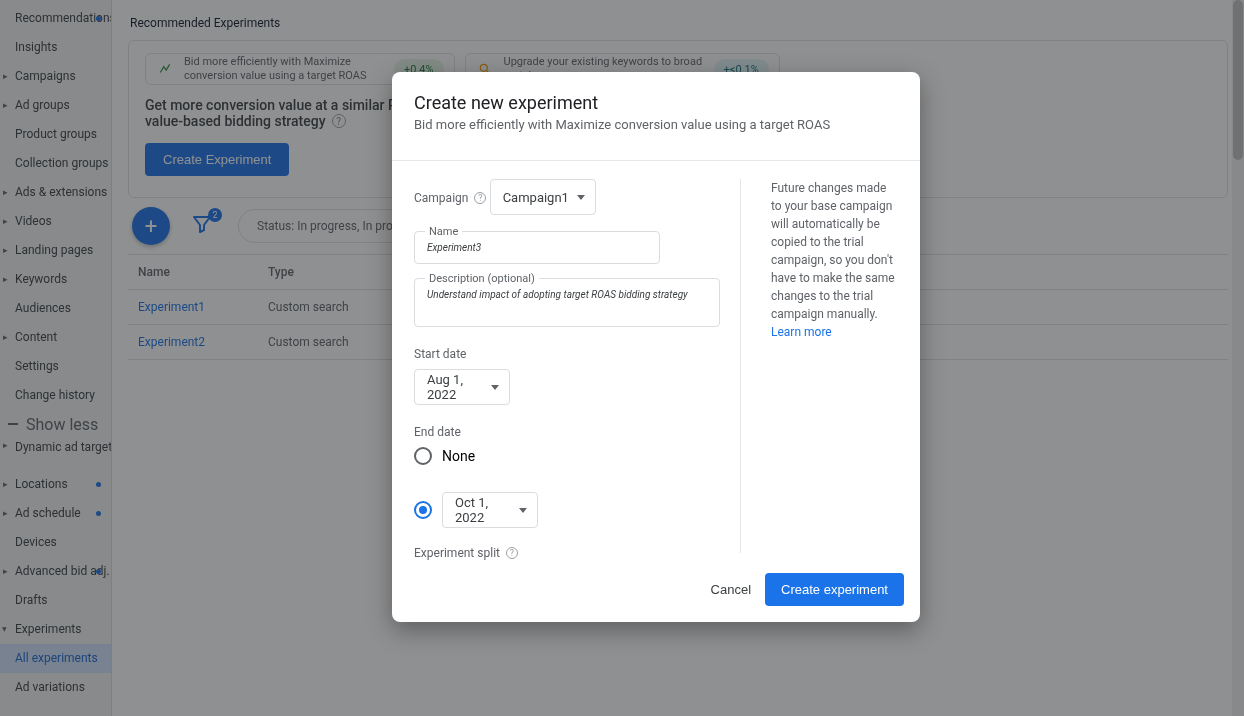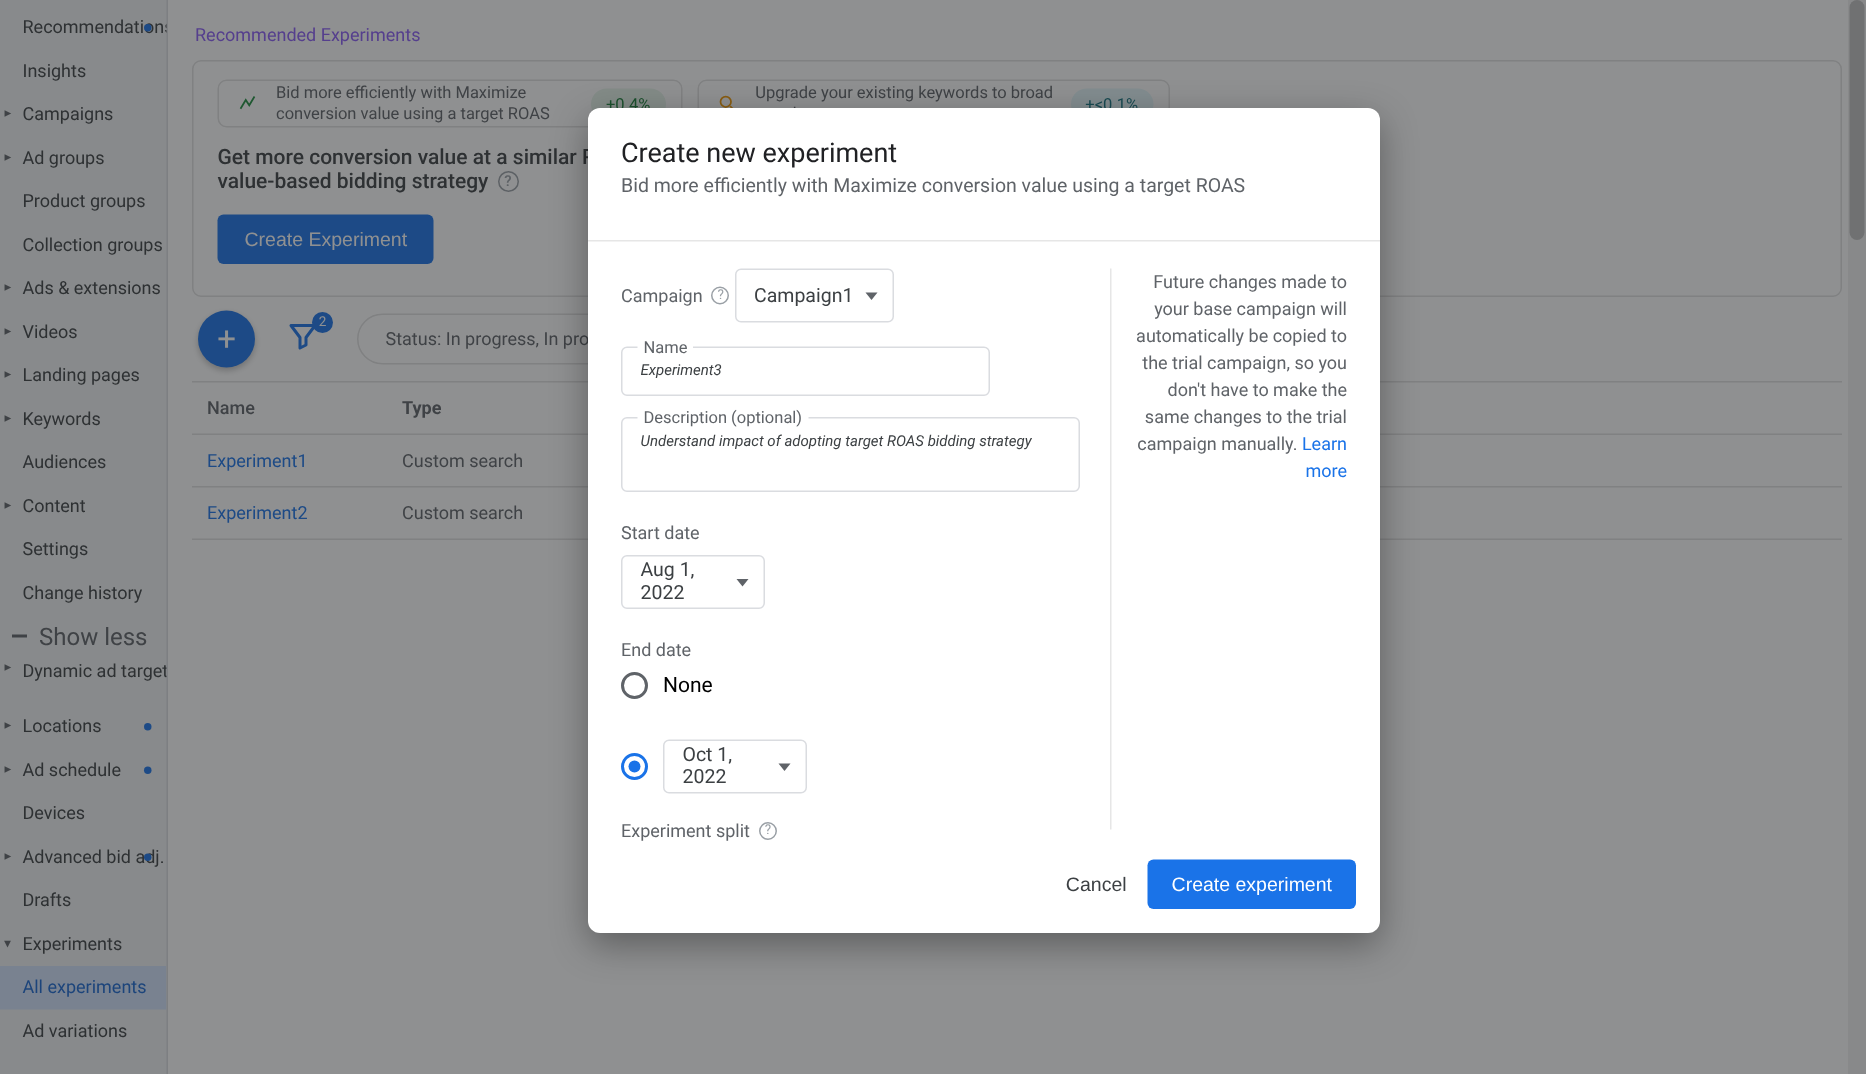--- a/index.html
+++ b/index.html
@@ -78,21 +78,21 @@
   .main {
     position: absolute;
     left: 112px; top: 0;
     width: 1132px; height: 716px;
     background: #fff;
     padding: 16px 16px 0 16px;
   }
 
   .section-title {
     font-size: 12px;
-    color: #8b5cf6;
+    color: #0f172a;
     margin: 0 0 10px 2px;
   }
 
   .reco-panel {
     border: 1px solid #e0e0e0;
     border-radius: 6px;
     padding: 12px 16px 16px 16px;
     position: relative;
     height: 158px;
   }
@@ -259,25 +259,24 @@
     flex: 1;
     display: flex;
     padding: 18px 22px 8px 22px;
     gap: 20px;
     overflow: hidden;
   }
   .form-col { flex: 0 0 306px; }
   .info-col {
     flex: 1;
     border-left: 1px solid #e6e6e6;
-    padding-left: 16px;
+    padding-left: 30px;
     font-size: 12px;
     color: #5f6368;
     line-height: 1.5;
-    text-align: right;
   }
   .info-col a { color: #1a73e8; text-decoration: none; }
 
   .field-label-inline {
     font-size: 12px;
     color: #5f6368;
     display: inline-flex;
     align-items: center;
     gap: 6px;
     margin-bottom: 8px;
@@ -516,21 +515,21 @@
       </svg>
       <span class="badge">2</span>
     </div>
     <div class="filter-chip">Status: In progress, In progress with w…</div>
   </div>
 
   <table class="experiments">
     <thead>
         <tr id="thead-row">
           <th style="width: 130px;">Name</th>
-          <th style="width: 140px; font-weight: bold;">Type</th>
+          <th style="width: 140px;">Type</th>
           <th>S…</th>
         </tr>
       </thead>
     <tbody id="tbody-rows">
         <tr>
           <td class="linkcell"><a href="#">Experiment1</a></td>
           <td>Custom search</td>
           <td>C…</td>
         </tr>
         <tr>

